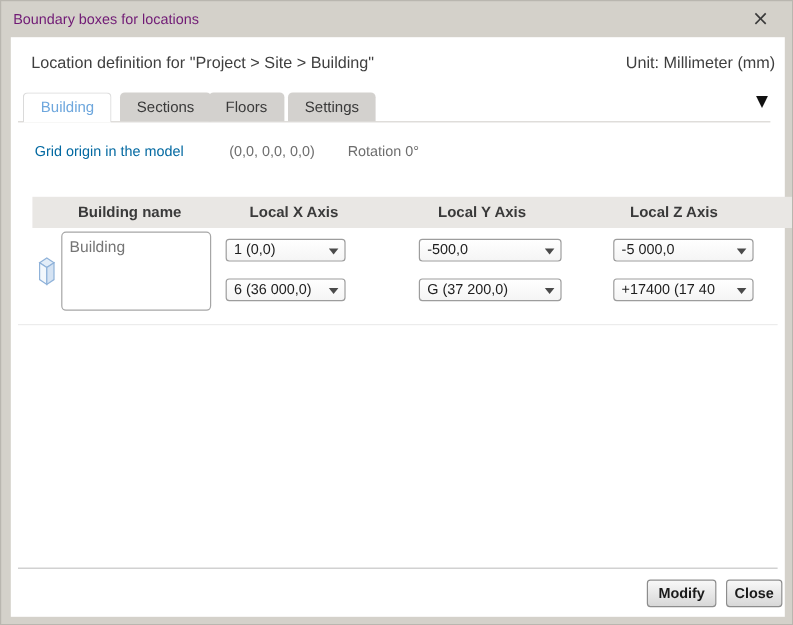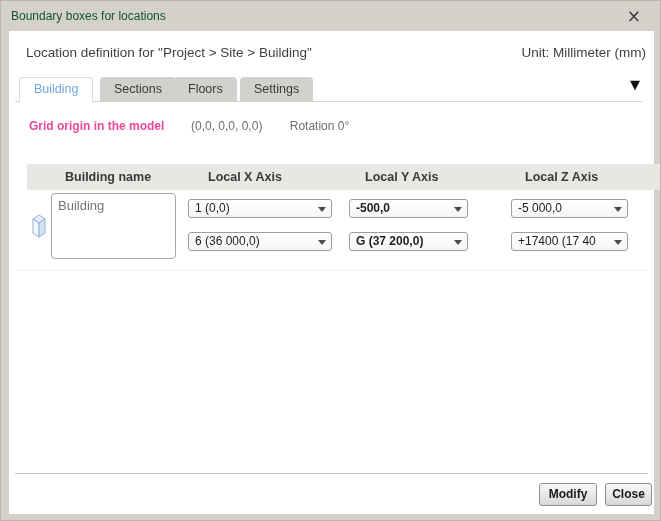--- a/index.html
+++ b/index.html
@@ -11,21 +11,21 @@
   }
   .frame{
     position:relative;width:661px;height:521px;
     background:#d4d1ca;border:1px solid #b9b6af;box-sizing:border-box;
   }
   .titlebar{
     position:absolute;left:0;top:0;width:100%;height:30px;
   }
   .titlebar .title{
     position:absolute;left:10px;top:0;line-height:30px;
-    font-size:12px;color:#14532d;
+    font-size:12px;color:#701a75;
   }
   .titlebar .close{
     position:absolute;right:19px;top:3px;
     font-size:17px;color:#3a3a3a;cursor:pointer;line-height:24px;
     font-family:"DejaVu Sans",sans-serif;
   }
   .panel{
     position:absolute;left:8px;top:30px;width:645px;height:483px;
     background:#ffffff;
   }
@@ -48,21 +48,21 @@
   .tab.active{
     height:25px;line-height:23px;background:#ffffff;
     border:1px solid #dadada;border-bottom:none;
     color:#6ea7dd;z-index:2;
   }
   .collapse-arrow{
     position:absolute;right:14px;top:46px;font-size:13px;color:#111;
     cursor:pointer;font-family:"DejaVu Sans",sans-serif;
   }
   .grid-label{
-    position:absolute;left:20px;top:88px;font-size:12px;font-weight:bold;color:#ec4899;
+    position:absolute;left:20px;top:88px;font-size:12px;font-weight:normal;color:#0369a1;
   }
   .grid-value{
     position:absolute;left:182px;top:88px;font-size:12px;color:#6e6e6e;
   }
   .grid-value .rot{margin-left:24px;}
   .thead{
     position:absolute;left:18px;top:133px;width:633px;height:26px;
     background:#e9e7e4;
   }
   .thead span{
@@ -87,22 +87,22 @@
     background:linear-gradient(#ffffff,#f5f5f5);
     font-size:12px;line-height:17px;color:#1e1e1e;
     padding-left:6px;padding-right:16px;
     white-space:nowrap;overflow:hidden;cursor:pointer;
   }
   .dd .arr{
     position:absolute;right:5px;top:7px;width:0;height:0;
     border-left:4.5px solid transparent;border-right:4.5px solid transparent;
     border-top:5px solid #4a4a4a;
   }
-  .col-x{left:179px;width:144px;}
-  .col-y{left:340px;width:119px;font-weight:bold;}
+  .col-x{left:179px;width:100px;}
+  .col-y{left:340px;width:119px;}
   .col-z{left:502px;width:117px;}
   .row1{top:168px;}
   .row2{top:201px;}
   .sep-light{
     position:absolute;left:6px;top:239px;width:633px;height:0;
     border-top:1px solid #ececec;
   }
   .sep-dark{
     position:absolute;left:6px;top:442px;width:633px;height:0;
     border-top:1px solid #c6c6c6;

